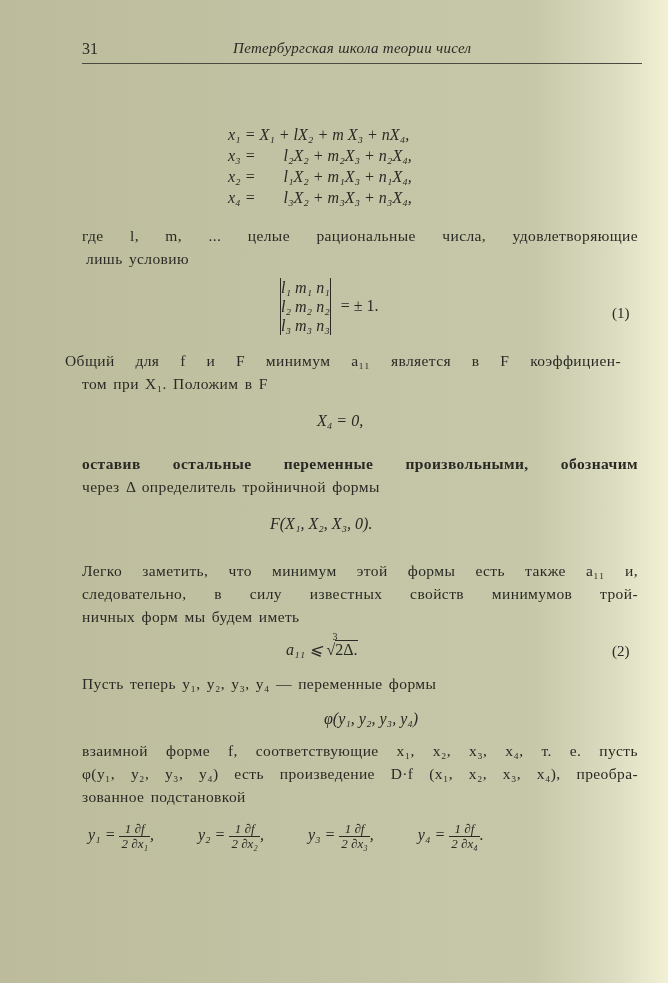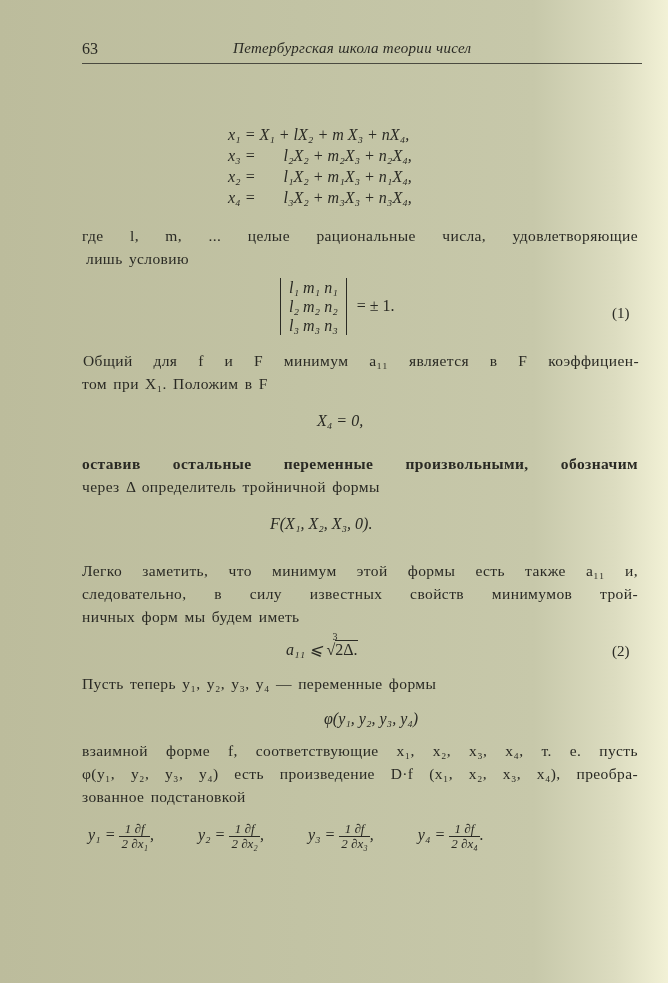--- a/index.html
+++ b/index.html
@@ -12,31 +12,31 @@
   }
   .page { position:absolute; left:0; top:0; width:668px; height:983px; }
   .abs { position:absolute; white-space:nowrap; }
   .hdr-num { left:82px; top:40px; font-size:16px; }
   .hdr-title { left:233px; top:40px; font-size:15px; font-style:italic; letter-spacing:0.3px;text-align:right; }
   .hdr-rule { left:82px; top:63px; width:560px; height:1px; background:#4a4a40; }
   .txt { font-size:15.5px; letter-spacing:0.4px; word-spacing:2px; }
   .math { font-family:"Liberation Serif","DejaVu Serif",serif; font-size:16px; font-style:italic; }
   .eqno { font-size:15px; }
   .just { text-align-last: justify; text-align: justify; white-space: normal; }
-  .det { display:inline-block; border-left:1.5px solid #2a2a24; border-right:1.5px solid #2a2a24; padding:0 8px; line-height:19px; }
+  .det { display:inline-block; border-left:1.5px solid #2a2a24; border-right:1.5px solid #2a2a24; padding:0 0; line-height:19px; }
   .frac { display:inline-block; vertical-align:middle; text-align:center; font-size:13px; line-height:14px; }
   .frac .num { display:block; border-bottom:1px solid #2a2a24; padding:0 2px; }
   .frac .den { display:block; padding:0 2px; }
 </style>
 </head>
 <body>
 
 <div class="page">
 
-  <div class="abs hdr-num">63</div>
+  <div class="abs hdr-num">31</div>
   <div class="abs hdr-title">Петербургская школа теории чисел</div>
   <div class="abs hdr-rule"></div>
 
 
   <div class="abs math" style="left:228px; top:124px; line-height:21px;">
     <div style="white-space:pre">x₁ = X₁ + lX₂ + m X₃ + nX₄,</div>
     <div style="white-space:pre">x₃ =       l₂X₂ + m₂X₃ + n₂X₄,</div>
     <div style="white-space:pre">x₂ =       l₁X₂ + m₁X₃ + n₁X₄,</div>
     <div style="white-space:pre">x₄ =       l₃X₂ + m₃X₃ + n₃X₄,</div>
   </div>
@@ -47,21 +47,21 @@
   <div class="abs math" style="left:280px; top:278px;">
     <span class="det">
       <div>l₁ m₁ n₁</div>
       <div>l₂ m₂ n₂</div>
       <div>l₃ m₃ n₃</div>
     </span>
     <span style="position:relative; top:-20px; font-style:normal; margin-left:6px;">= ± 1.</span>
   </div>
   <div class="abs eqno" style="left:612px; top:305px;">(1)</div>
 
-  <div class="abs txt just" style="left:83px; top:352px; width:556px;">Общий для f и F минимум a₁₁ является в F коэффициен-</div>
+  <div class="abs txt just" style="left:65px; top:352px; width:556px;">Общий для f и F минимум a₁₁ является в F коэффициен-</div>
   <div class="abs txt" style="left:82px; top:375px;">том при X₁. Положим в F</div>
 
   <div class="abs math" style="left:317px; top:412px;">X₄ = 0,</div>
 
   <div class="abs txt just" style="left:82px; top:455px; width:556px;font-weight:bold;">оставив остальные переменные произвольными, обозначим</div>
   <div class="abs txt" style="left:82px; top:478px;">через Δ определитель тройничной формы</div>
 
   <div class="abs math" style="left:270px; top:515px;">F(X₁, X₂, X₃, 0).</div>
 
   <div class="abs txt just" style="left:82px; top:562px; width:556px;">Легко заметить, что минимум этой формы есть также a₁₁ и,</div>

